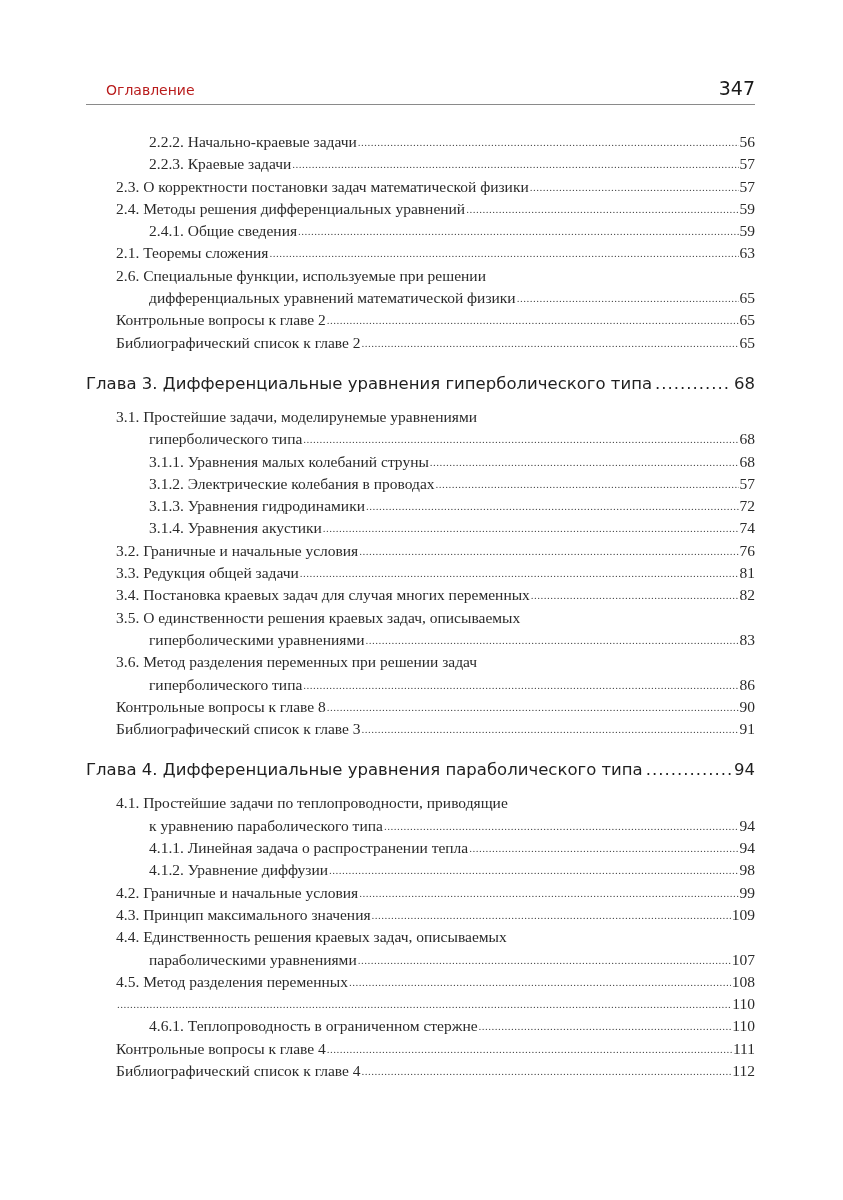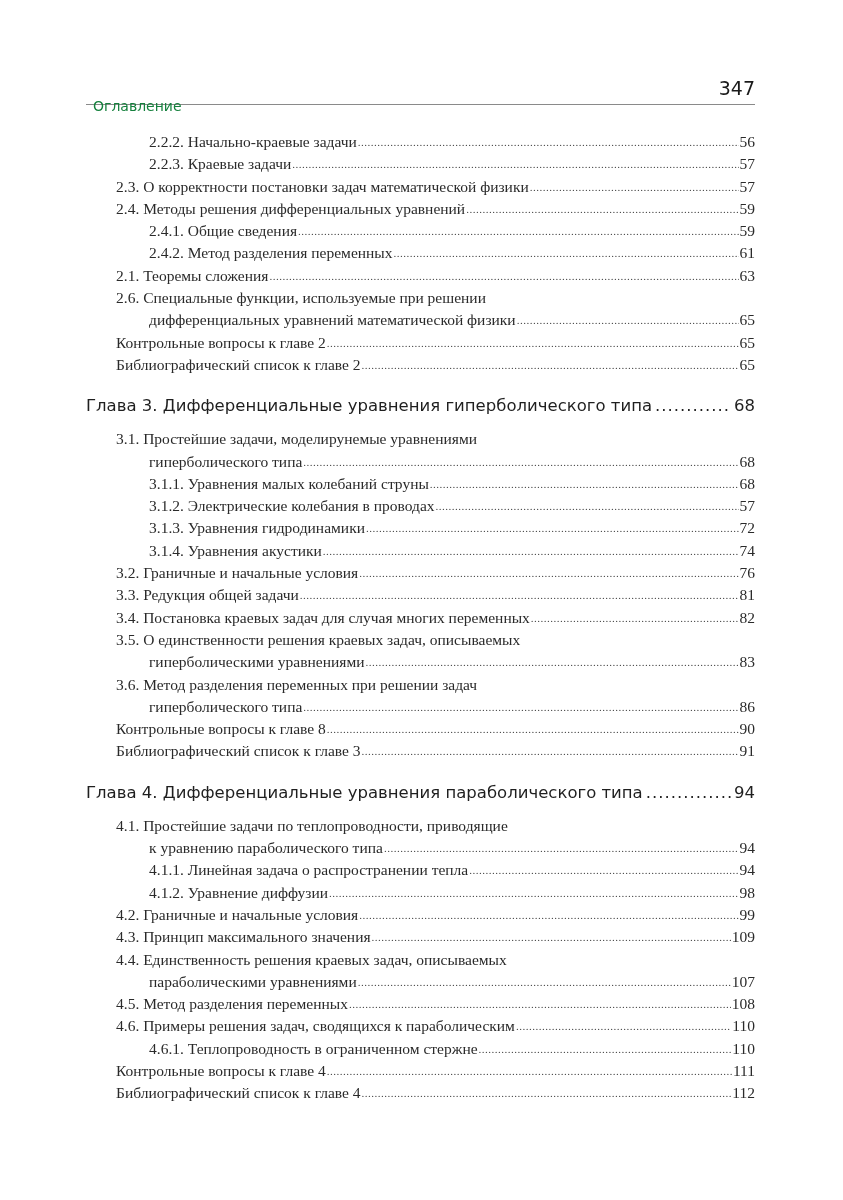--- a/index.html
+++ b/index.html
@@ -3,21 +3,21 @@
   <meta charset="utf-8">
   <style>
     html, body { margin: 0; padding: 0; background: #ffffff; }
     body { width: 843px; height: 1200px; position: relative; overflow: hidden; color: #2a2a2a; }
     .page { position: absolute; left: 86px; top: 0; width: 669px; }
     .running-head {
       position: absolute; left: 0; top: 78px; width: 669px; height: 26px;
       border-bottom: 1.5px solid #8a8a8a;
       font-family: "DejaVu Sans", sans-serif;
     }
-    .running-head .title { position: absolute; left: 7px; top: 4px; font-size: 14px; color: #15803d; margin-top: 16px; }
+    .running-head .title { position: absolute; left: 20px; top: 4px; font-size: 14px; color: #b91c1c; }
     .running-head .pageno { position: absolute; right: 0; top: -1px; font-size: 19px; font-weight: normal; color: #1a1a1a; }
     .toc { position: absolute; left: 0; top: 131px; width: 669px; }
     .row { position: relative; height: 22.3px; font-family: "Liberation Serif", serif; font-size: 15.5px; line-height: 22.3px; color: #2a2a2a; }
     .row.lvl1 { padding-left: 30px; }
     .row.lvl2 { padding-left: 63px; }
     .row .leader { display: flex; align-items: flex-end; font-family: Liberation Serif, serif; }
     .row .txt { white-space: nowrap; }
     .row .dots { flex: 1; overflow: hidden; white-space: nowrap; font-size: 11px; letter-spacing: 0.5px; color: #444; margin: 0 1px; }
     .row .dots::before { content: "........................................................................................................................................................................................................................................"; }
     .row .pg { white-space: nowrap; }
@@ -65,27 +65,20 @@
             <span class="pg">59</span>
           </div>
         </div>
         <div class="row lvl2">
           <div class="leader">
             <span class="txt">2.4.1. Общие сведения</span>
             <span class="dots"></span>
             <span class="pg">59</span>
           </div>
         </div>
-        <div class="row lvl2">
-          <div class="leader">
-            <span class="txt">2.4.2. Метод разделения переменных</span>
-            <span class="dots"></span>
-            <span class="pg">61</span>
-          </div>
-        </div>
         <div class="row lvl1">
           <div class="leader">
             <span class="txt">2.1. Теоремы сложения</span>
             <span class="dots"></span>
             <span class="pg">63</span>
           </div>
         </div>
         <div class="row lvl1"><span class="txt">2.6. Специальные функции, используемые при решении</span></div>
         <div class="row lvl2">
           <div class="leader">
@@ -261,21 +254,20 @@
         </div>
         <div class="row lvl1">
           <div class="leader">
             <span class="txt">4.5. Метод разделения переменных</span>
             <span class="dots"></span>
             <span class="pg">108</span>
           </div>
         </div>
         <div class="row lvl1">
           <div class="leader">
-            <span class="txt">4.6. Примеры решения задач, сводящихся к параболическим</span>
             <span class="dots"></span>
             <span class="pg">110</span>
           </div>
         </div>
         <div class="row lvl2">
           <div class="leader">
             <span class="txt">4.6.1. Теплопроводность в ограниченном стержне</span>
             <span class="dots"></span>
             <span class="pg">110</span>
           </div>

